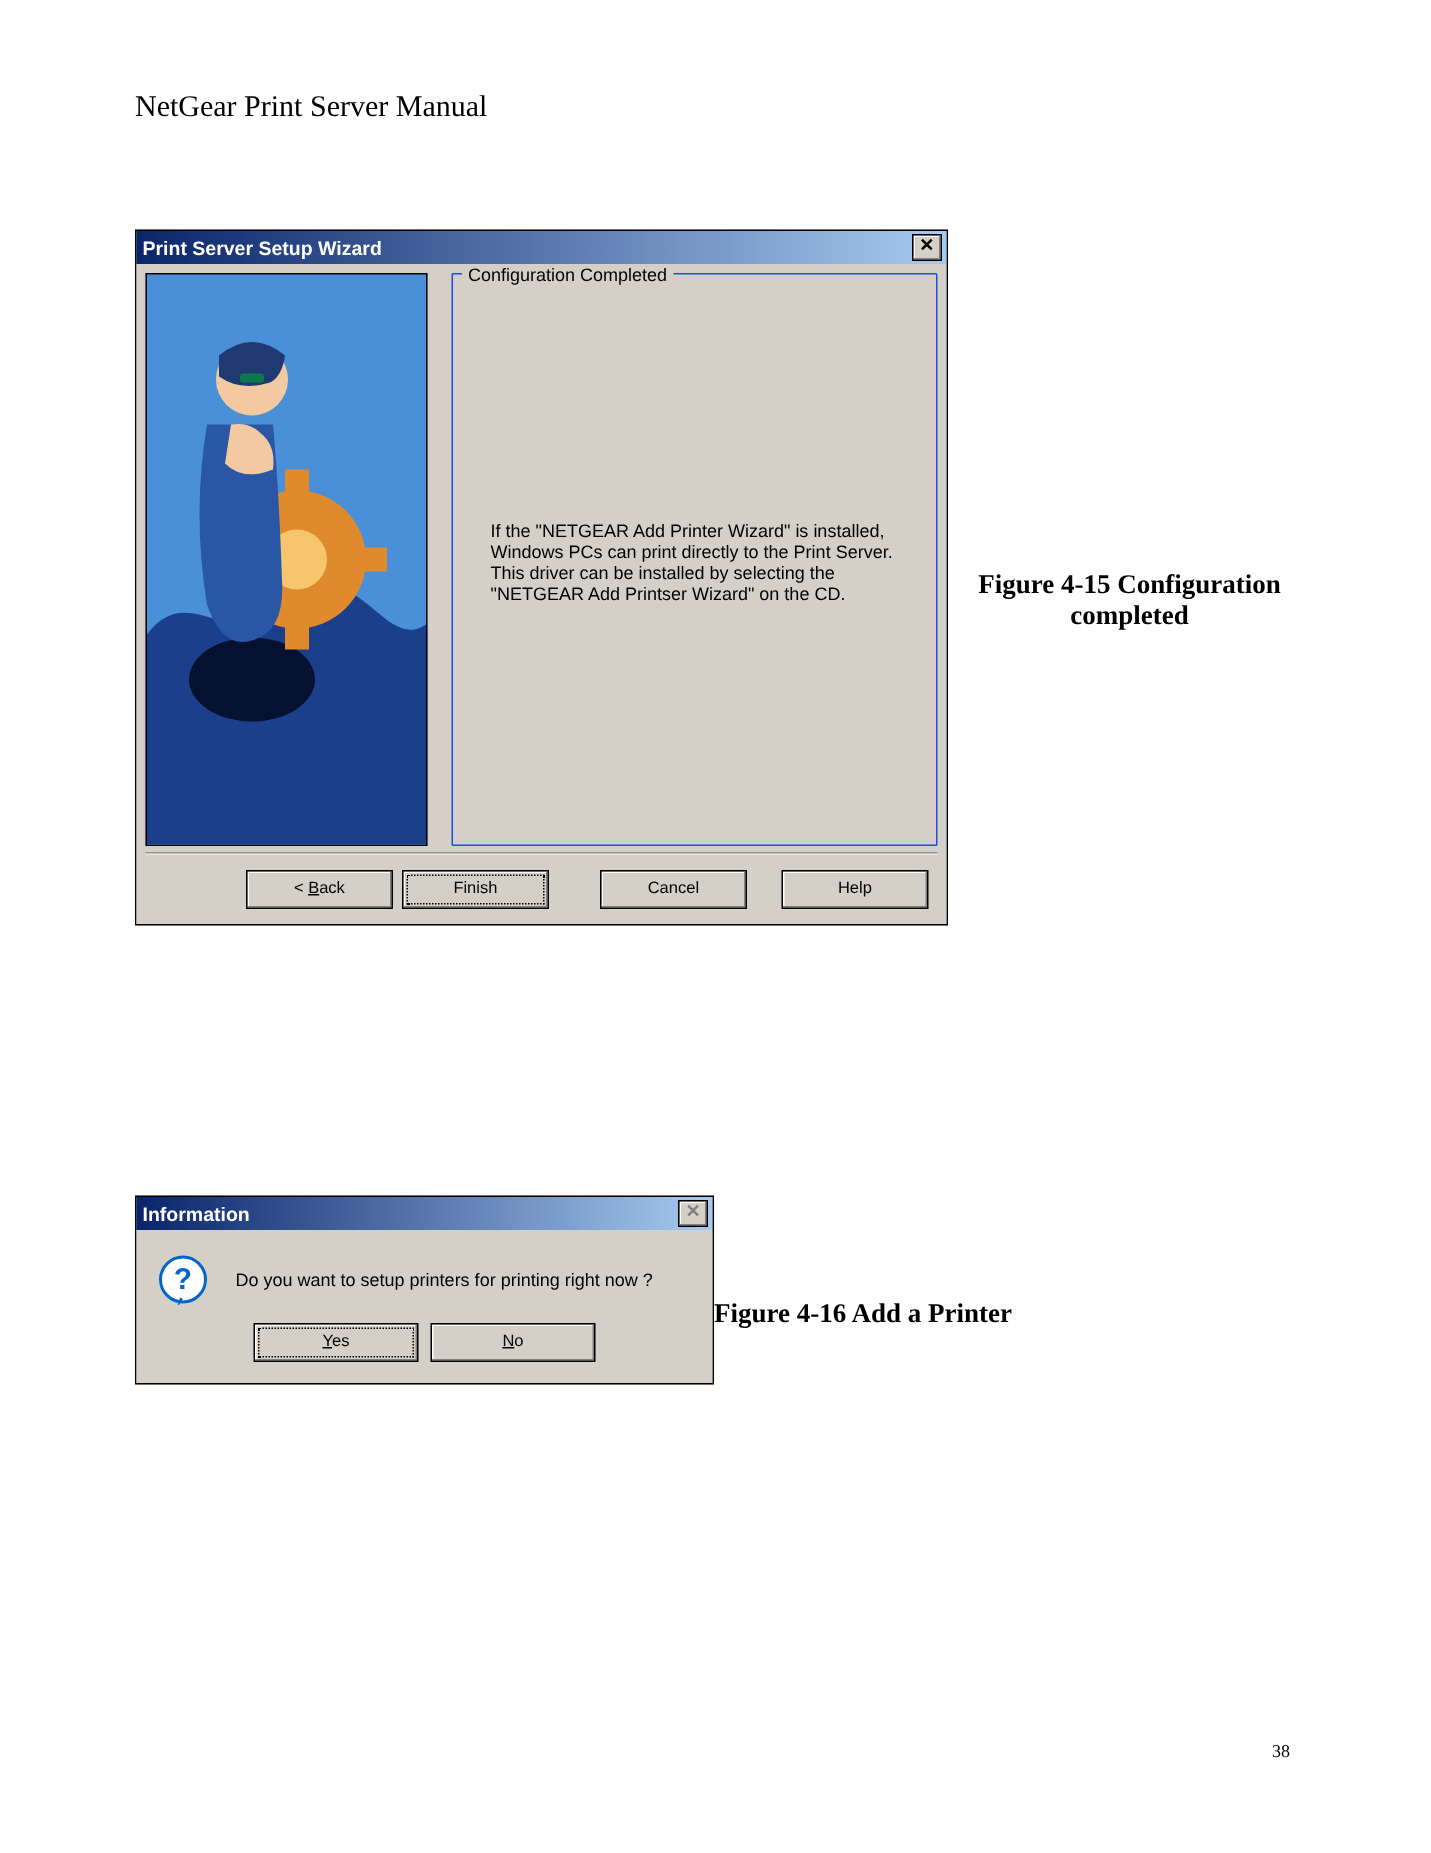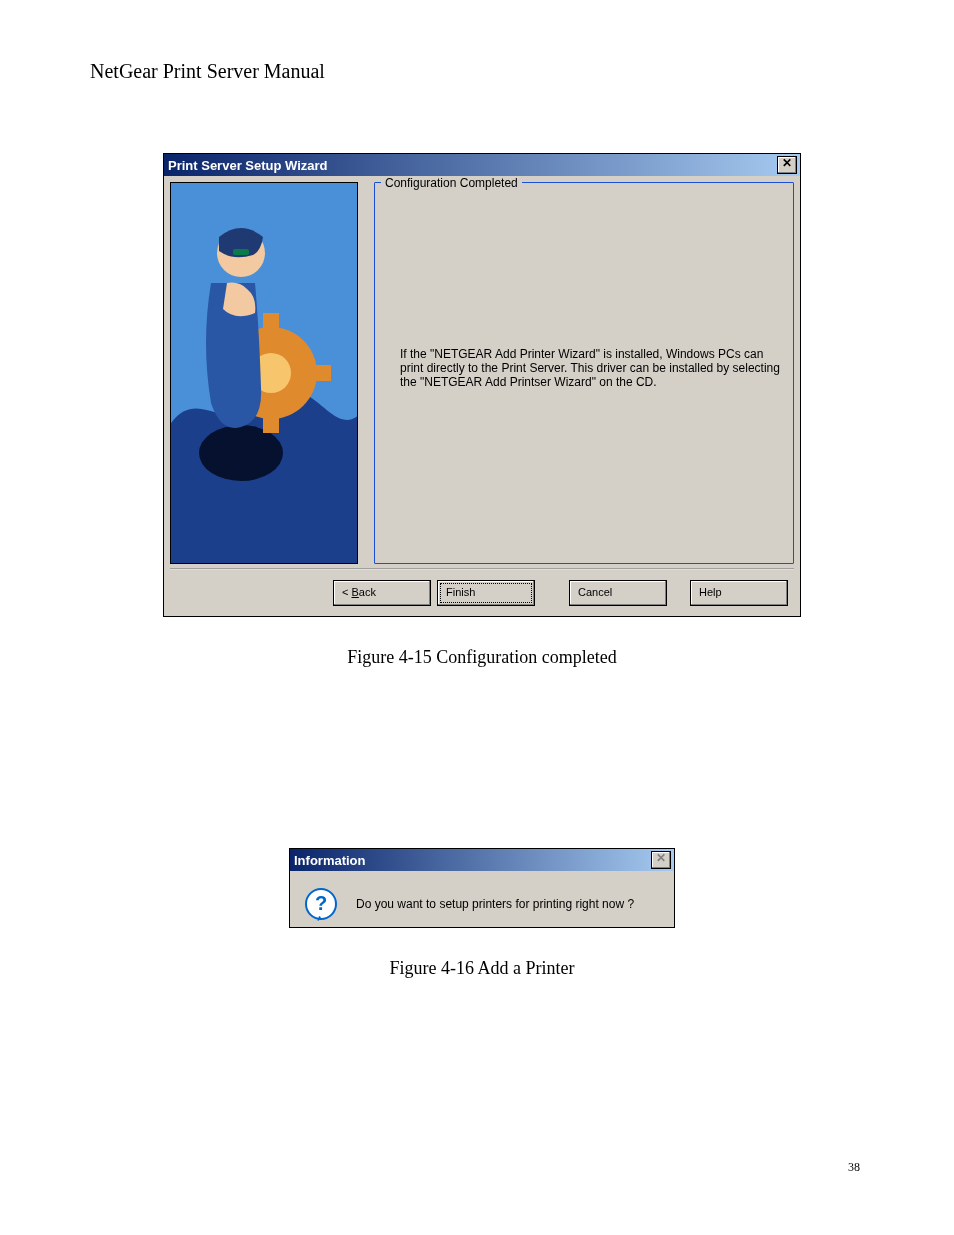--- a/index.html
+++ b/index.html
@@ -1,28 +1,28 @@
 <!DOCTYPE html>
 <html><head>
 <meta charset="utf-8">
 <style>
   html,body{margin:0;padding:0;background:#fff;font-family:"Times New Roman",Times,serif;color:#000}
   .page{width:954px;min-height:1235px;box-sizing:border-box;padding:60px 80px 40px 90px;position:relative}
   .running-head{font-size:20px;margin-bottom:70px}
-  .figure-wrap{display:flex;flex-direction:column;align-items:center;margin-bottom:30px}
-  .caption{font-weight:normal;font-size:18px;text-align:center;margin-top:30px}
+  .figure-wrap{display:flex;flex-direction:row;align-items:center;margin-bottom:30px}
+  .caption{font-weight:bold;font-size:18px;text-align:center;margin-top:30px}
   .gap{height:150px}
 
   
   .dlg-outer{border:1px solid #000;background:#d4d0c8;font-family:Tahoma,Arial,sans-serif;box-shadow:inset -1px -1px 0 #404040,inset 1px 1px 0 #fff;display:flex;flex-direction:column}
   .titlebar{display:flex;align-items:center;justify-content:space-between;padding:2px 3px 2px 4px;color:#fff;font-weight:bold;font-size:13px;background:linear-gradient(to right,#0a246a,#a6caf0)}
   .tbtn{width:18px;height:16px;background:#d4d0c8;border:1px solid #000;box-shadow:inset -1px -1px 0 #808080,inset 1px 1px 0 #fff;font:bold 12px/12px Arial;color:#000;text-align:center;cursor:default;user-select:none}
   .tbtn.disabled{color:#808080}
   .dlg-body{display:flex;flex-direction:column;background:#d4d0c8;padding:6px}
-  .btn{min-width:80px;height:24px;background:#d4d0c8;border:1px solid #000;box-shadow:inset -1px -1px 0 #808080,inset 1px 1px 0 #fff;font:11px Tahoma,Arial,sans-serif;text-align:left;padding:0 8px;line-height:22px;cursor:default}
+  .btn{min-width:80px;height:24px;background:#d4d0c8;border:1px solid #000;box-shadow:inset -1px -1px 0 #808080,inset 1px 1px 0 #fff;font:11px Tahoma,Arial,sans-serif;text-align:center;padding:0 8px;line-height:22px;cursor:default}
   .btn.default{outline:1px dotted #000;outline-offset:-4px}
   .divider{height:2px;background:linear-gradient(#808080,#fff);margin:4px 0 10px}
   .u{text-decoration:underline}
 
   
   .wiz{width:636px}
   .wiz .top{display:flex;align-items:stretch}
   .wiz .art{width:186px;height:380px;border:1px solid #000;background:#4a90d9;flex:0 0 186px;overflow:hidden;position:relative}
   .art svg{display:block}
   .wiz .pane{flex:1;padding-left:16px;display:flex;flex-direction:column}
@@ -115,20 +115,28 @@
         <div class="mbody">
           <div class="qicon">
             <svg viewBox="0 0 34 34" width="34" height="34">
               <circle cx="17" cy="17" r="15" fill="#fff" stroke="#0066cc" stroke-width="2"></circle>
               <path d="M17 30 l-4 6 l2 -7 z" fill="#0066cc"></path>
               <text x="17" y="23" text-anchor="middle" font-family="Arial" font-weight="bold" font-size="20" fill="#0066cc">?</text>
             </svg>
           </div>
           <div class="mtext">Do you want to setup printers for printing right now ?</div>
         </div>
+        <div class="mrow">
+          <div class="btn default" style="min-width:92px">
+            <span class="u">Y</span><span>es</span>
+          </div>
+          <div class="btn" style="min-width:92px">
+            <span class="u">N</span><span>o</span>
+          </div>
+        </div>
       </div>
     </div>
     <div class="caption">Figure 4-16 Add a Printer</div>
   </div>
 
   <div class="page-num">38</div>
 
 </div>
 
 </body></html>

